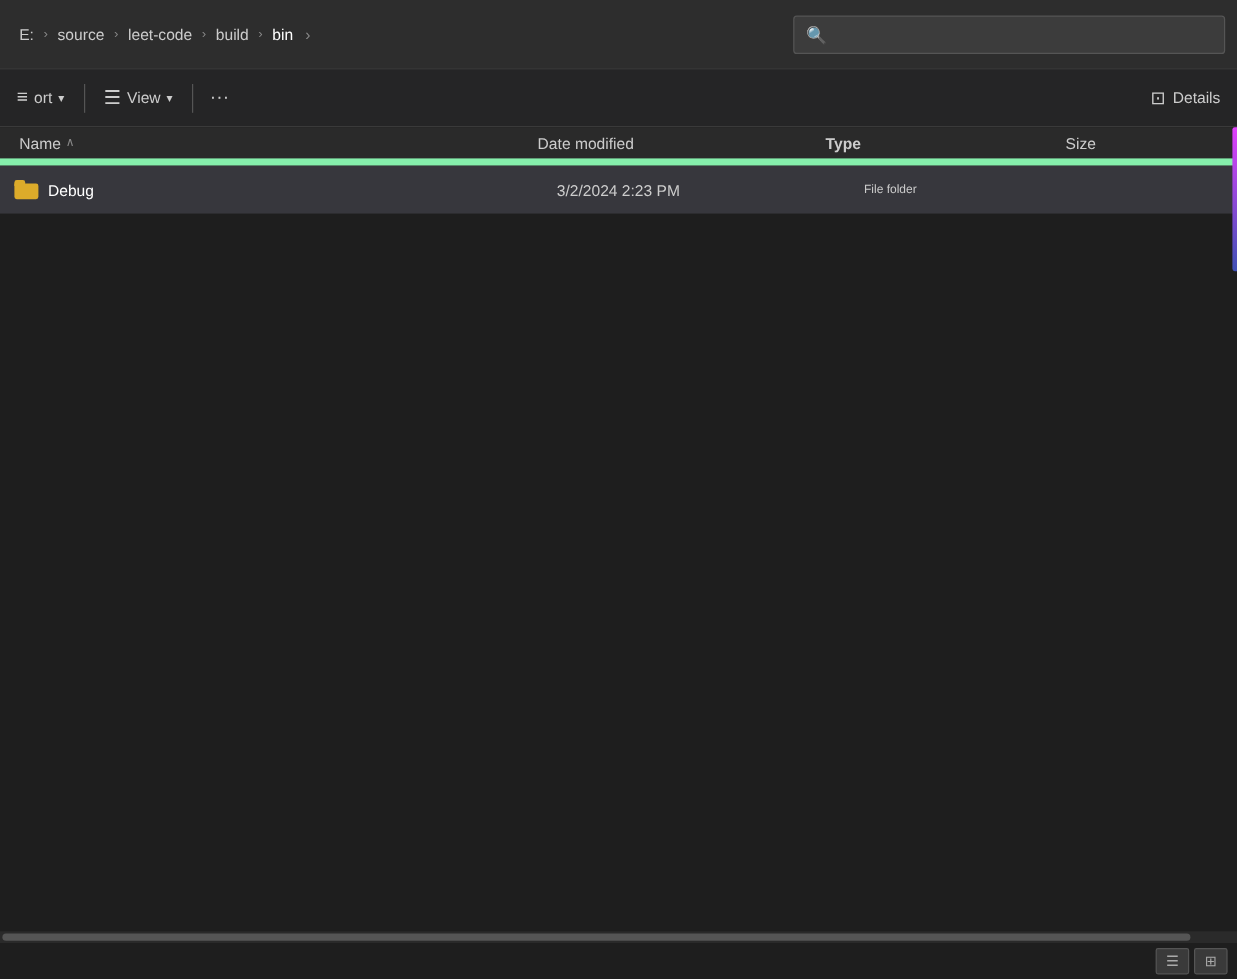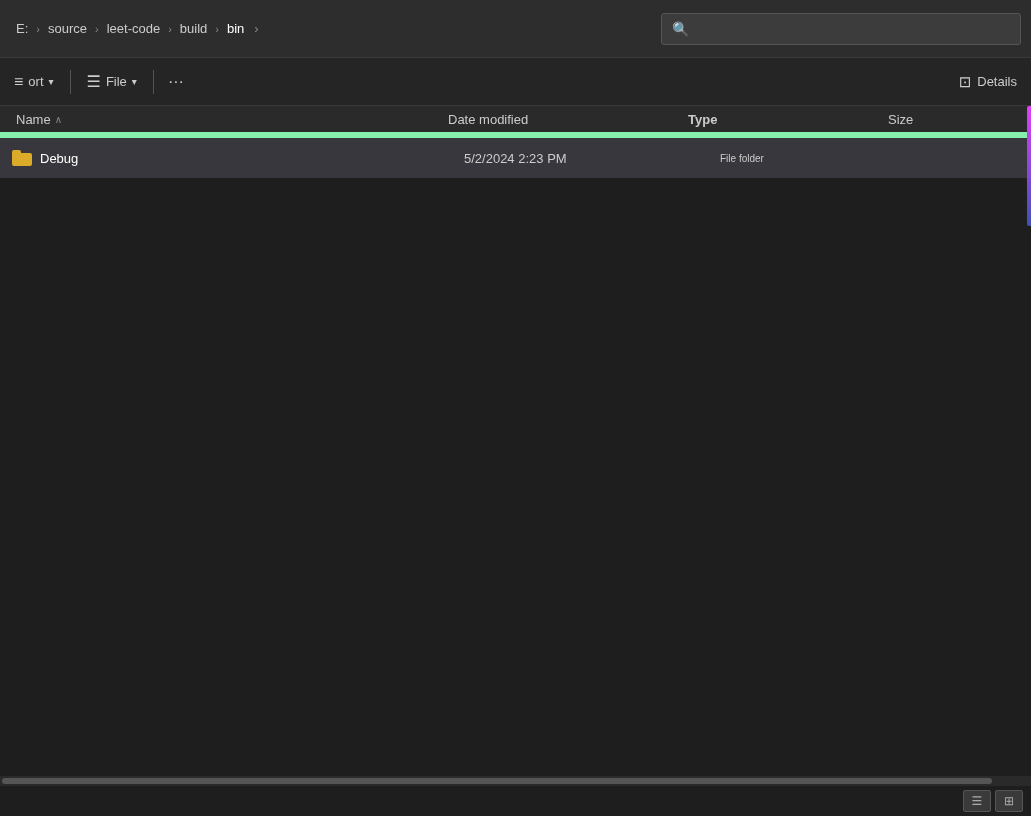--- a/index.html
+++ b/index.html
@@ -317,21 +317,21 @@
 
 <div class="toolbar-bar">
   <div class="toolbar-btn">
     <span style="font-size:16px;">≡</span>
     <span>ort</span>
     <span style="font-size:10px;">▾</span>
   </div>
   <div class="toolbar-sep"></div>
   <div class="toolbar-btn">
     <span style="font-size:16px;">☰</span>
-    <span>File</span>
+    <span>View</span>
     <span style="font-size:10px;">▾</span>
   </div>
   <div class="toolbar-sep"></div>
   <div class="toolbar-more">
     <span>···</span>
   </div>
   <div class="details-btn">
     <span style="font-size:15px;">⊡</span>
     <span>Details</span>
   </div>
@@ -355,21 +355,21 @@
     </div>
   </div>
 
   <div class="file-list">
     <div class="file-row selected">
       <div class="cell-name">
         <span class="folder-icon"></span>
         <span>Debug</span>
       </div>
       <div class="cell-date">
-        <span>5/2/2024 2:23 PM</span>
+        <span>3/2/2024 2:23 PM</span>
       </div>
       <div class="cell-type">
         <span>File folder</span>
       </div>
       <div class="cell-size">
         <span></span>
       </div>
     </div>
   </div>
 </div>

